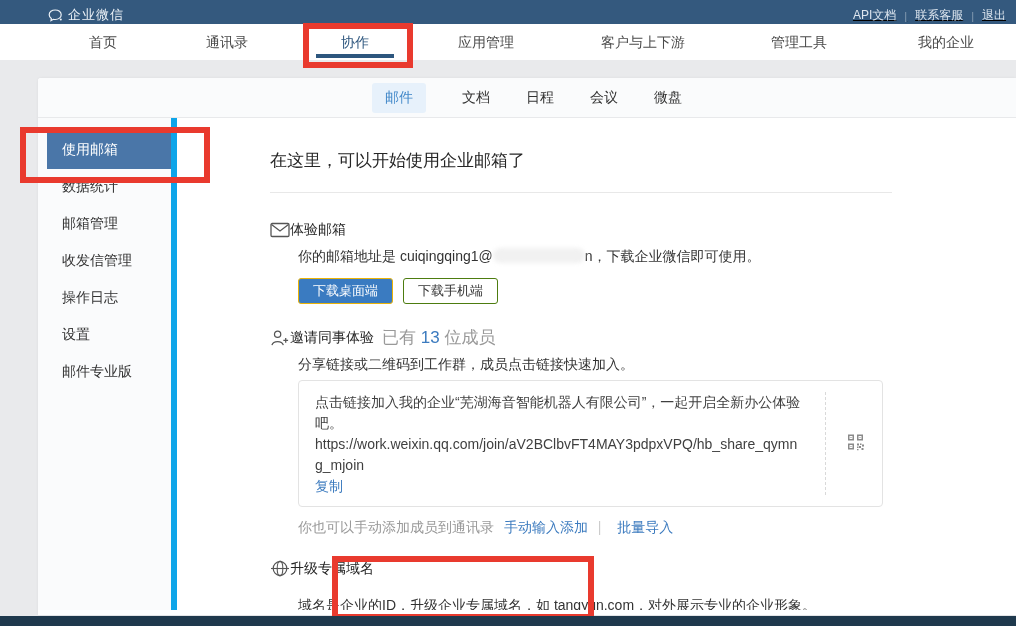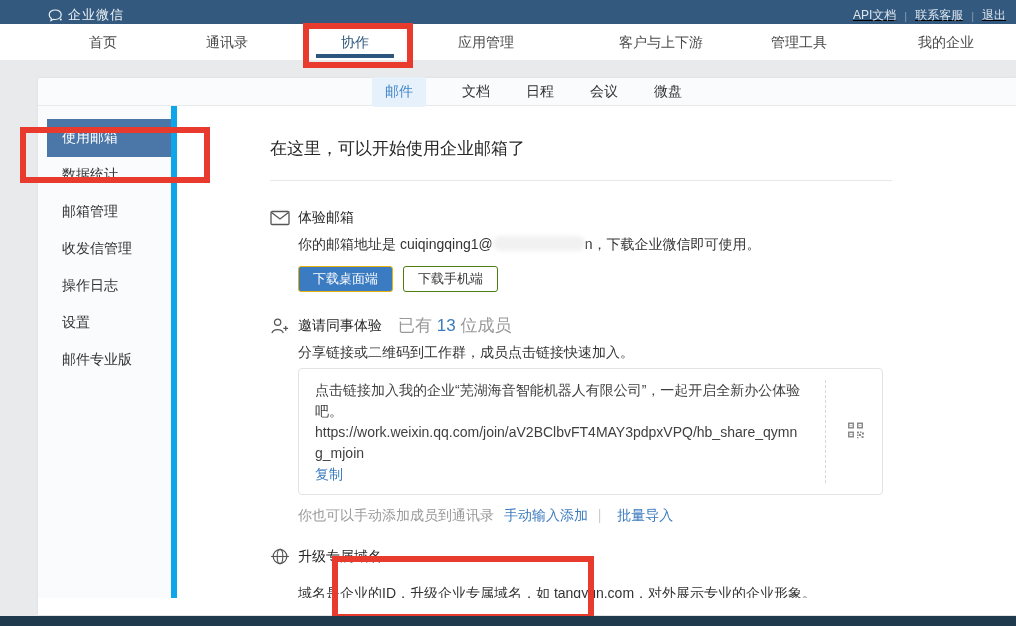--- a/index.html
+++ b/index.html
@@ -19,38 +19,38 @@
   .navbar { position:absolute; left:0; top:24px; width:1016px; height:36px; background:#ffffff; }
   .nav-item { position:absolute; top:0; height:36px; line-height:36px; font-size:14px; color:#4a4a4a;
               transform:translateX(-50%); cursor:pointer; white-space:nowrap; }
   .nav-item.active { color:#2d567e; }
   .nav-indicator { position:absolute; left:355px; bottom:2px; width:78px; height:4px; background:#2d567e;
                    transform:translateX(-50%); }
 
   
   .card { position:absolute; left:38px; top:78px; width:978px; height:537px; background:#ffffff;
           border-radius:3px 0 0 0; box-shadow:0 0 3px rgba(0,0,0,.06); }
-  .card-header { height:28px; background:#fafbfc; border-bottom:1px solid #e8e9eb; border-radius:3px 0 0 0;
+  .card-header { height:40px; background:#fafbfc; border-bottom:1px solid #e8e9eb; border-radius:3px 0 0 0;
                  display:flex; align-items:center; justify-content:center; gap:36px; }
   .tab { font-size:14px; color:#333; cursor:pointer; padding:6px 0; }
   .tab.active { background:#e7f1fb; color:#4288c9; padding:6px 13px; border-radius:3px; }
   .card-body { display:flex; height:492px; }
 
   
   .sidebar { width:139px; background:#fafbfc; border-right:6px solid #0ea5e9; padding-top:13px; flex:none;font-family:Liberation Mono, monospace; }
   .side-item { height:37px; line-height:37px; font-size:14px; color:#333; padding-left:24px; cursor:pointer; }
   .side-item.active { background:#4a76a8; color:#fff; height:38px; line-height:38px;
                       margin-left:9px; padding-left:15px; }
 
   
   .content { flex:1; padding:30px 0 0 93px; overflow:hidden; }
   .page-title { font-size:17px; font-weight:400; color:#262626; line-height:26px; }
   .h-divider { width:622px; border:none; border-top:1px solid #e8e8e8; margin-top:18px; }
   .section { margin-top:24px; }
-  .sec-head { display:flex; align-items:center; gap:8px; }
+  .sec-head { display:flex; align-items:center; }
   .sec-icon { width:20px; display:flex; justify-content:center; flex:none; }
   .sec-title { font-size:14px; color:#262626; }
   .sec-sub { font-size:17px; color:#999; margin-left:8px; }
   .sec-sub .num { color:#3c7bbf; }
   .sec-desc { font-size:14px; color:#333; margin:8px 0 0 28px; line-height:19px; }
   .btn-row { margin:12px 0 0 28px; display:flex; gap:10px; }
   .btn { font-size:13px; height:26px; padding:0 14px; border-radius:3px; cursor:pointer;
          font-family:inherit; }
   .btn-primary { background:#3a7bc1; color:#fff; border:1px solid #eab308; }
   .btn-secondary { background:#fff; color:#333; border:1px solid #4d7c0f; }
@@ -101,21 +101,21 @@
       <span class="topbar-sep">|</span>
       <a>退出</a>
     </div>
   </div>
 
   <div class="navbar">
     <span class="nav-item" style="left:103px">首页</span>
     <span class="nav-item" style="left:227px">通讯录</span>
     <span class="nav-item active" style="left:355px">协作</span>
     <span class="nav-item" style="left:486px">应用管理</span>
-    <span class="nav-item" style="left:661px">客户与上下游</span>
+    <span class="nav-item" style="left:643px">客户与上下游</span>
     <span class="nav-item" style="left:799px">管理工具</span>
     <span class="nav-item" style="left:946px">我的企业</span>
     <div class="nav-indicator"></div>
   </div>
 
   <div class="card">
     <div class="card-header">
       <span class="tab active">邮件</span>
       <span class="tab">文档</span>
       <span class="tab">日程</span>

